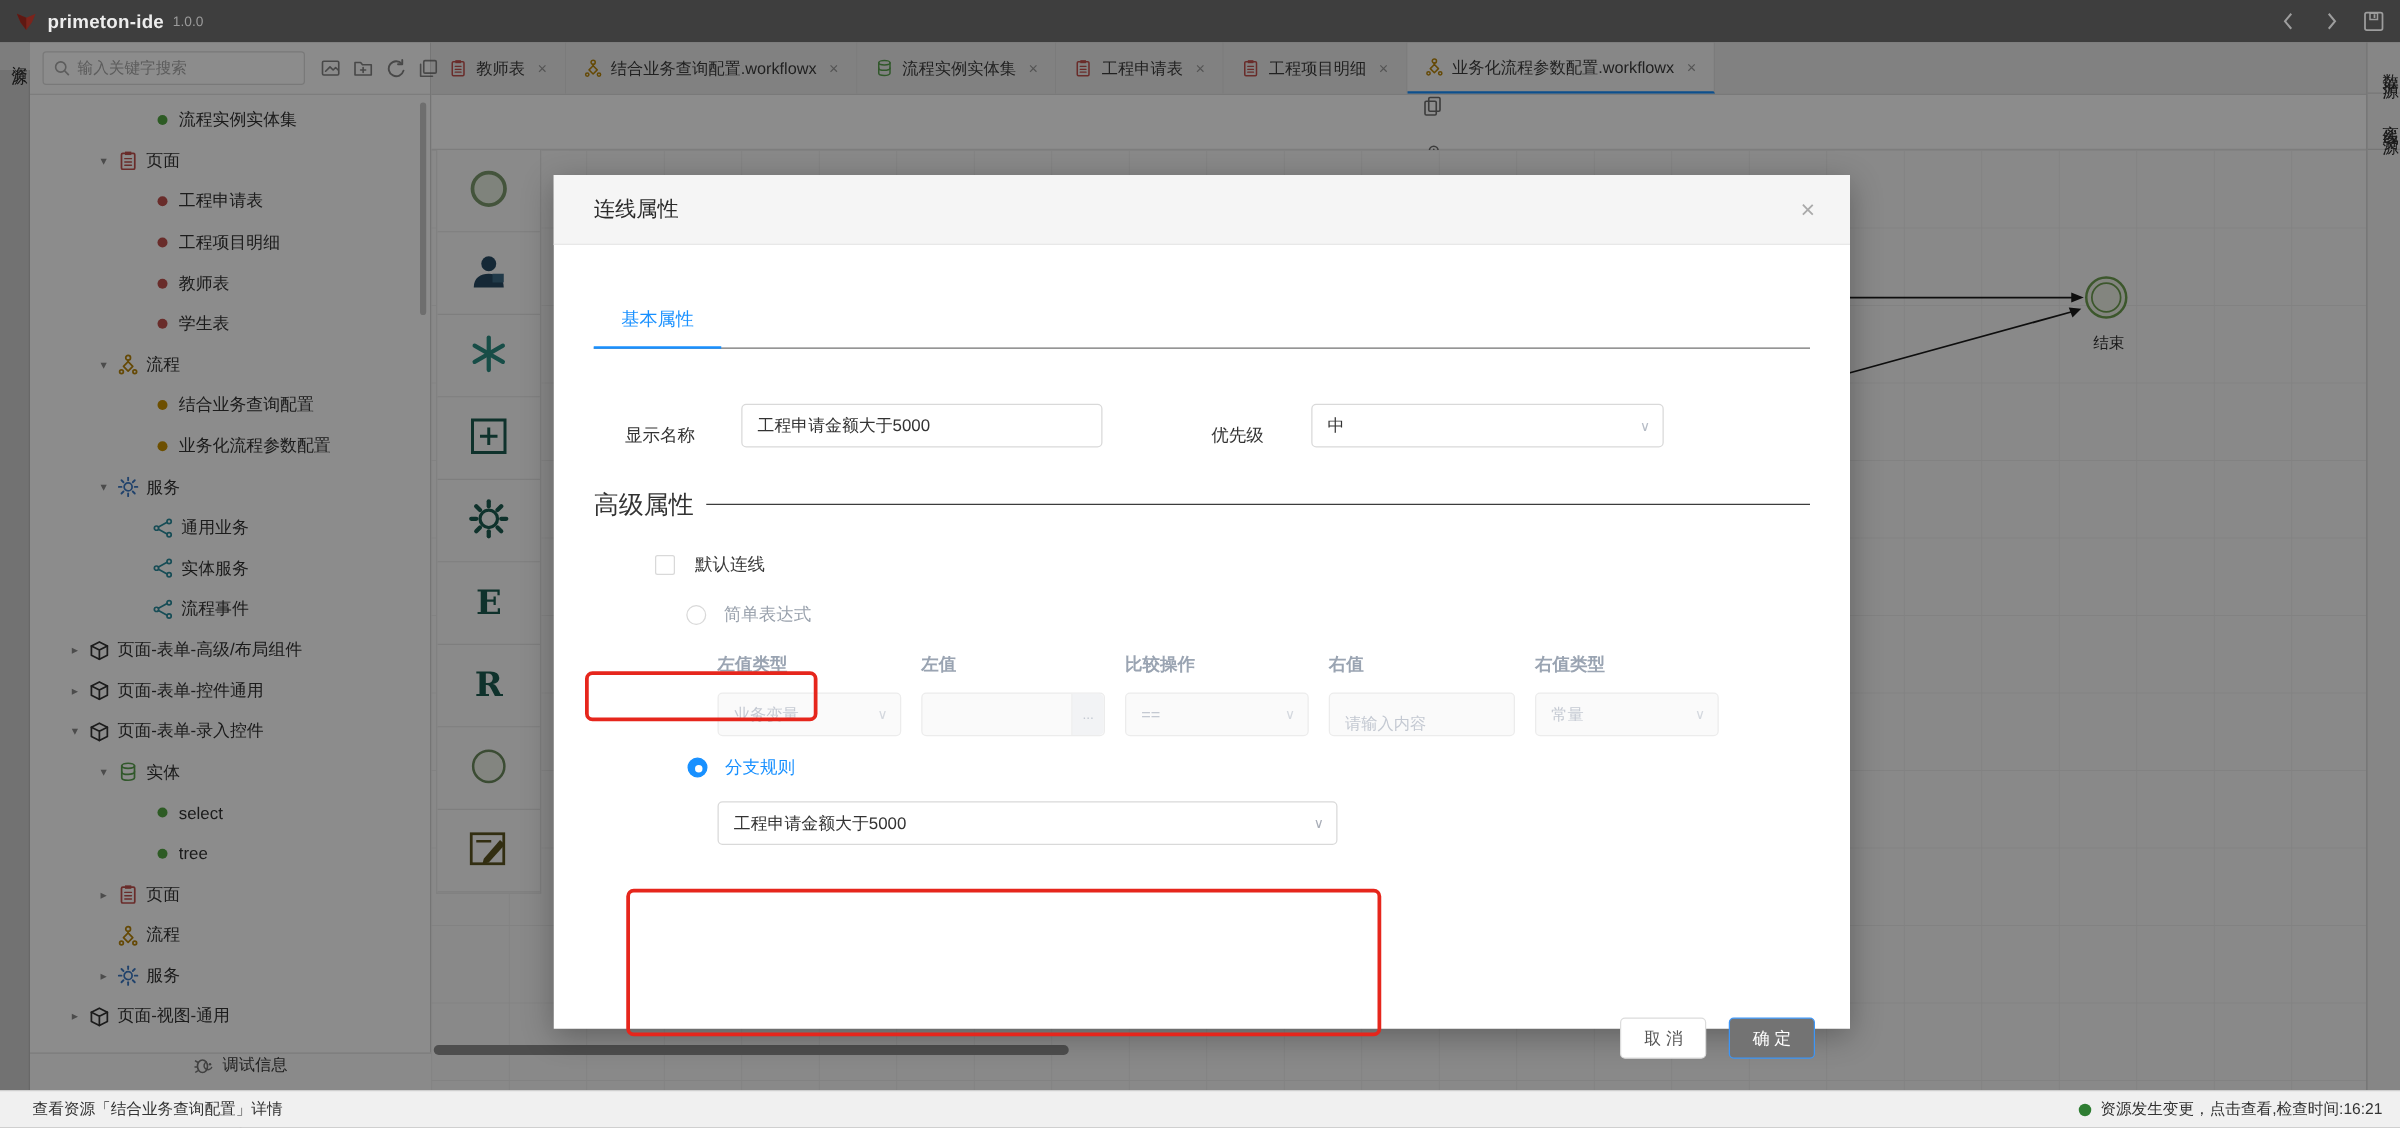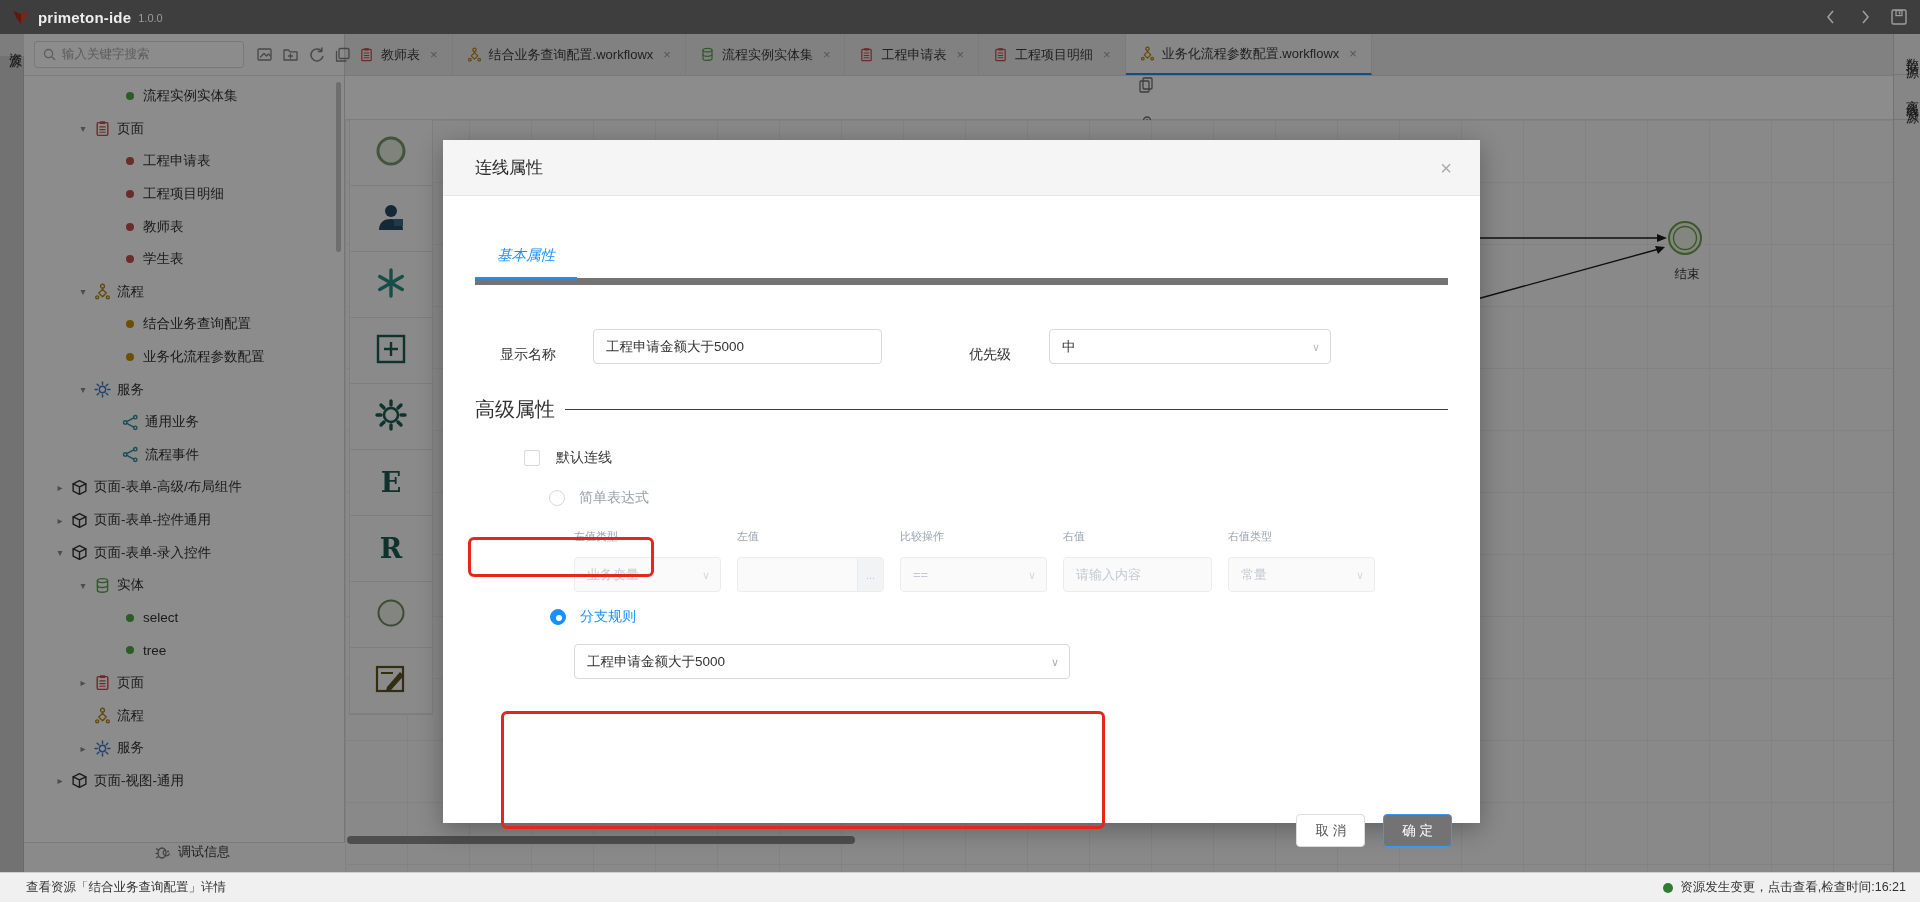--- a/index.html
+++ b/index.html
@@ -74,42 +74,42 @@
   .statusbar .right { margin-left:auto; display:flex; align-items:center; gap:7px; cursor:pointer; }
   .status-dot { width:10px; height:10px; border-radius:50%; background:#2e7d32; }
 
   
   .mask { position:absolute; left:0; top:34px; width:1920px; height:838px; background:rgba(0,0,0,.45); z-index:40; }
   .modal { position:absolute; left:443px; top:140px; width:1037px; height:683px; background:#fff; z-index:50; box-shadow:0 6px 24px rgba(0,0,0,.3); }
   .modal-header { height:56px; background:#f5f5f5; border-bottom:1px solid #e8e8e8; display:flex; align-items:center; padding:0 28px 0 32px; }
   .modal-title { font-size:17px; color:#2b2b2b; }
   .modal-close { margin-left:auto; font-size:20px; color:#aaa; cursor:pointer; line-height:1; }
   .modal-body { position:relative; height:627px; padding:0 32px; }
-  .m-tabs { margin-top:50px; border-bottom:7px solid #737373; display:flex;font-style:italic; }
+  .m-tabs { margin-top:50px; border-bottom:1px solid #737373; display:flex; }
   .m-tab { padding:0 22px 12px 22px; font-size:14.5px; color:#1890ff; border-bottom:2.5px solid #1890ff; margin-bottom:-1px; cursor:pointer; }
   .form-row { display:flex; align-items:flex-end; margin-top:44px; }
   .f-label { font-size:14px; color:#333; }
   .inp { height:35px; border:1px solid #d9d9d9; border-radius:4px; padding:0 12px; font-size:13.5px; color:#333; display:flex; align-items:center; background:#fff; }
   .sel { position:relative; }
   .sel .chev { position:absolute; right:10px; top:50%; transform:translateY(-50%); font-size:11px; color:#b6bcc6; }
   .section-line { display:flex; align-items:center; margin-top:32px; }
   .section-line .s-label { font-size:20px; color:#333; margin-right:10px; }
   .section-line .line { flex:1; height:1px; background:#3c3c3c; }
   .chk-row { display:flex; align-items:center; margin-top:26px; margin-left:49px; }
   .checkbox { width:16px; height:16px; border:1px solid #d9d9d9; border-radius:2px; background:#fff; cursor:pointer; }
   .chk-label { font-size:14px; color:#3a3a3a; margin-left:16px; cursor:pointer; }
   .radio-row { display:flex; align-items:center; margin-top:22px; margin-left:74px; }
   .radio { width:16px; height:16px; border:1px solid #d9d9d9; border-radius:50%; background:#fff; position:relative; cursor:pointer; }
   .radio.checked { background:#1890ff; border-color:#1890ff; }
   .radio.checked::after { content:""; position:absolute; left:5px; top:5px; width:6px; height:6px; border-radius:50%; background:#fff; }
   .radio-label { font-size:14px; margin-left:14px; cursor:pointer; }
   .radio-label.dis { color:#9aa2ad; }
   .radio-label.sel-blue { color:#1890ff; }
   .field-grid { display:flex; margin-left:99px; margin-top:22px; gap:16px; }
-  .fg-col .fg-label { font-size:11px; color:#9aa4b2; margin-bottom:13px; }
+  .fg-col .fg-label { font-size:14px; color:#9aa4b2; margin-bottom:13px;font-weight:bold; }
   .ctrl { height:35px; border:1px solid #ececec; border-radius:4px; background:#fafafa; color:#c4c9d2;
       font-size:13px; display:flex; align-items:center; padding:0 12px; position:relative; }
   .ctrl .chev { position:absolute; right:10px; font-size:11px; color:#d4d8de; }
   .ctrl .suffix { position:absolute; right:0; top:0; width:26px; height:33px; border-left:1px solid #ececec; background:#f2f3f5;
       border-radius:0 4px 4px 0; display:flex; align-items:center; justify-content:center; color:#c4c9d2; font-size:11px; }
   .branch-select { margin-left:99px; margin-top:18px; width:496px; }
   .branch-select .inp { color:#333; }
   .branch-select .chev { color:#a9aeb8; }
   .modal-footer { position:absolute; right:28px; bottom:26px; display:flex; gap:18px; }
   .btn { height:33px; padding:0 18px; border-radius:4px; font-size:13.5px; display:flex; align-items:center; cursor:pointer; }
@@ -267,20 +267,31 @@
         </div>
         <div class="tree-row lvl2">
           <span class="caret"></span>
           <span class="t-ic"><svg viewBox="0 0 16 16">
               <circle cx="3" cy="8" r="1.6" fill="none" stroke="#2a8c9d" stroke-width="1.3" stroke-linecap="round" stroke-linejoin="round"></circle>
               <circle cx="12.5" cy="3" r="1.6" fill="none" stroke="#2a8c9d" stroke-width="1.3" stroke-linecap="round" stroke-linejoin="round"></circle>
               <circle cx="12.5" cy="13" r="1.6" fill="none" stroke="#2a8c9d" stroke-width="1.3" stroke-linecap="round" stroke-linejoin="round"></circle>
               <line x1="4.5" y1="7.2" x2="11" y2="3.6" fill="none" stroke="#2a8c9d" stroke-width="1.3" stroke-linecap="round" stroke-linejoin="round"></line>
               <line x1="4.5" y1="8.8" x2="11" y2="12.4" fill="none" stroke="#2a8c9d" stroke-width="1.3" stroke-linecap="round" stroke-linejoin="round"></line>
             </svg></span>
+          <span class="t-label">实体服务</span>
+        </div>
+        <div class="tree-row lvl2">
+          <span class="caret"></span>
+          <span class="t-ic"><svg viewBox="0 0 16 16">
+              <circle cx="3" cy="8" r="1.6" fill="none" stroke="#2a8c9d" stroke-width="1.3" stroke-linecap="round" stroke-linejoin="round"></circle>
+              <circle cx="12.5" cy="3" r="1.6" fill="none" stroke="#2a8c9d" stroke-width="1.3" stroke-linecap="round" stroke-linejoin="round"></circle>
+              <circle cx="12.5" cy="13" r="1.6" fill="none" stroke="#2a8c9d" stroke-width="1.3" stroke-linecap="round" stroke-linejoin="round"></circle>
+              <line x1="4.5" y1="7.2" x2="11" y2="3.6" fill="none" stroke="#2a8c9d" stroke-width="1.3" stroke-linecap="round" stroke-linejoin="round"></line>
+              <line x1="4.5" y1="8.8" x2="11" y2="12.4" fill="none" stroke="#2a8c9d" stroke-width="1.3" stroke-linecap="round" stroke-linejoin="round"></line>
+            </svg></span>
           <span class="t-label">流程事件</span>
         </div>
         <div class="tree-row lvl0">
           <span class="caret">▸</span>
           <span class="t-ic"><svg viewBox="0 0 16 16">
               <path d="M8 1.5 L14 4.5 L14 11.5 L8 14.5 L2 11.5 L2 4.5 Z" fill="none" stroke="#333" stroke-width="1.3" stroke-linecap="round" stroke-linejoin="round"></path>
               <path d="M2 4.5 L8 7.5 L14 4.5 M8 7.5 V14.5" fill="none" stroke="#333" stroke-width="1.3" stroke-linecap="round" stroke-linejoin="round"></path>
             </svg></span>
           <span class="t-label">页面-表单-高级/布局组件</span>
         </div>
@@ -689,21 +700,21 @@
         </div>
         <div class="fg-col">
           <div class="fg-label">比较操作</div>
           <div class="ctrl sel" style="width:147px;">
             <span>==</span>
             <span class="chev">∨</span>
           </div>
         </div>
         <div class="fg-col">
           <div class="fg-label">右值</div>
-          <div class="ctrl" style="width:149px;">
+          <div class="ctrl" style="width:149px;align-items:flex-end;">
             <span>请输入内容</span>
           </div>
         </div>
         <div class="fg-col">
           <div class="fg-label">右值类型</div>
           <div class="ctrl sel" style="width:147px;">
             <span>常量</span>
             <span class="chev">∨</span>
           </div>
         </div>

